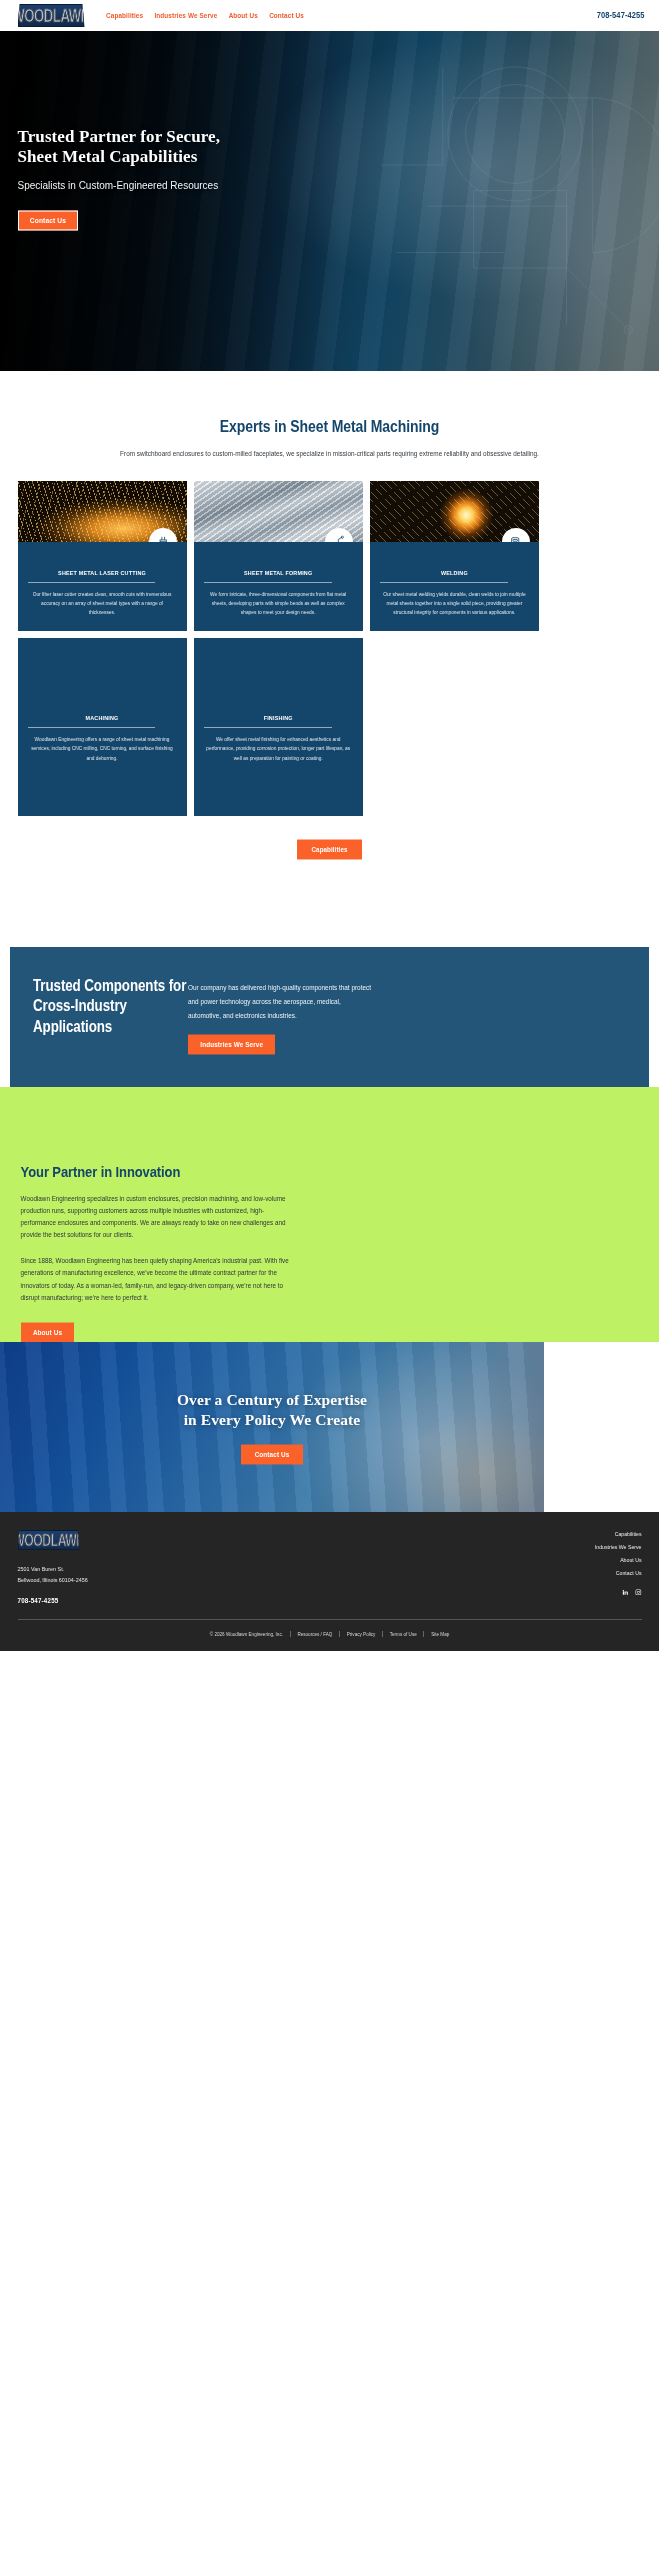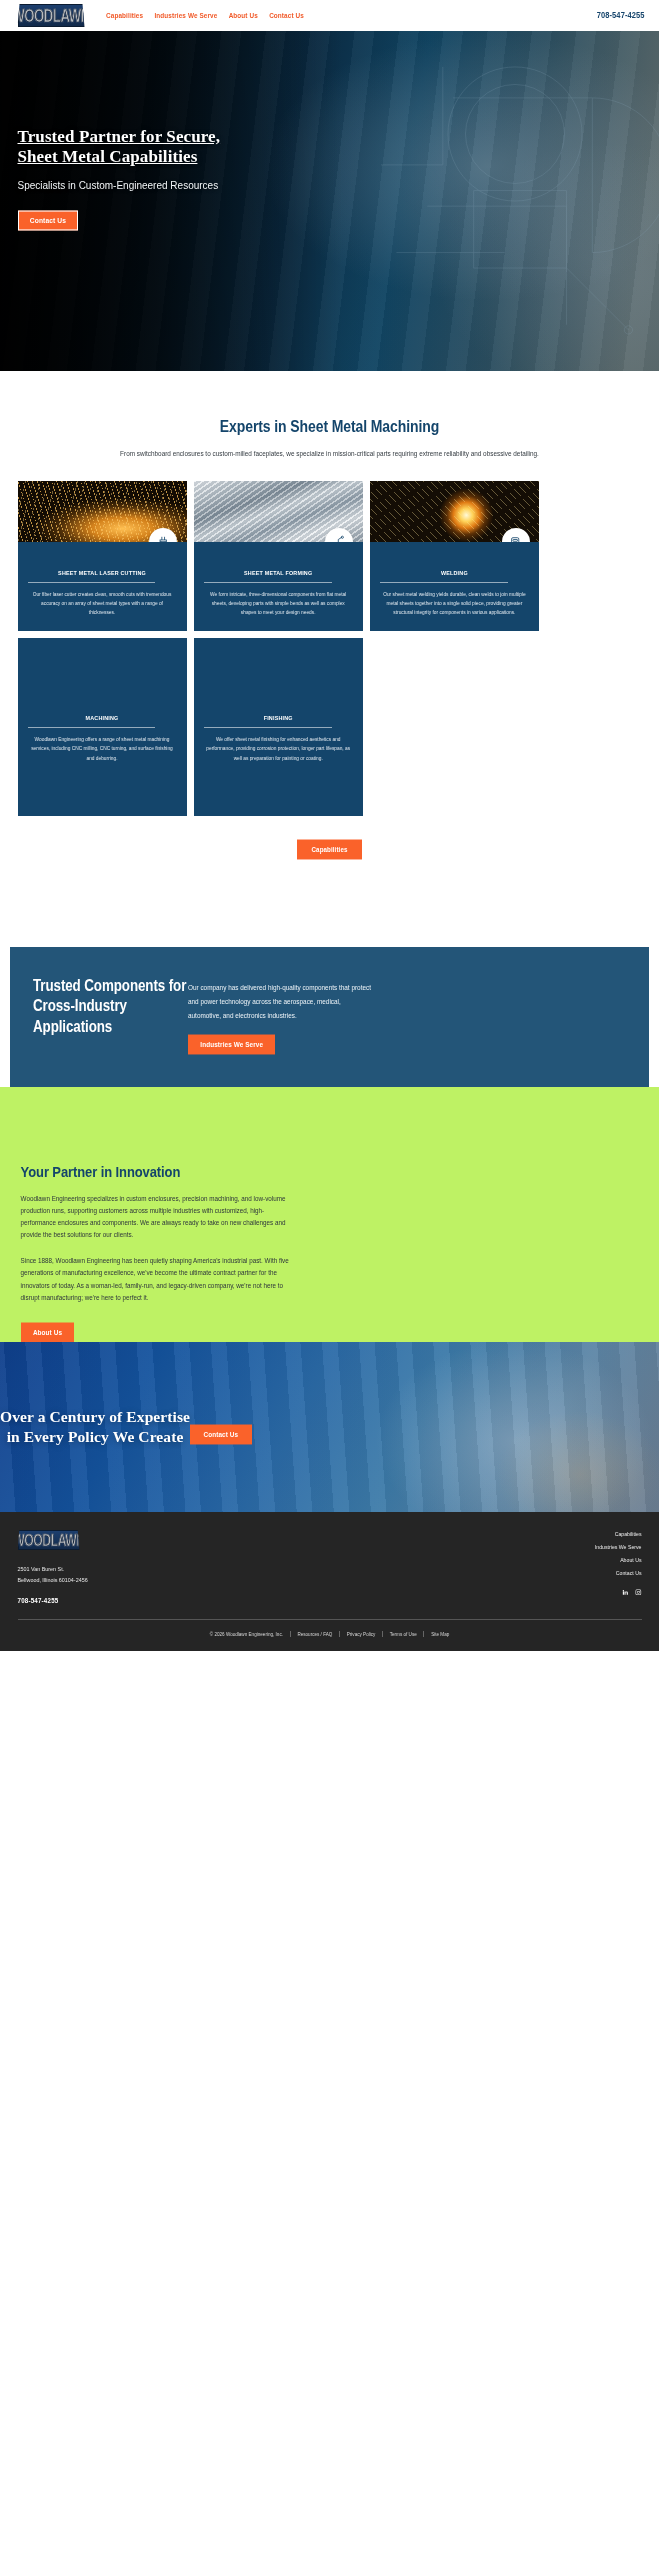--- a/index.html
+++ b/index.html
@@ -64,21 +64,20 @@
   }
   .hero-tech{
     position:absolute;right:-20.6px;top:5.2px;width:330px;height:330px;opacity:.33;
   }
   .hero-inner{position:absolute;left:17.5px;top:96px;z-index:3;}
   .hero h1{
     font-family:"Liberation Serif", serif;
     font-weight:bold;font-size:17px;line-height:1.19;color:#fff;
     letter-spacing:0.1px;max-width:289px;
     text-shadow:0 1px 5.2px rgba(0,0,0,.5);
-    text-decoration:underline;
   }
   .hero-sub{
     margin-top:11.3px;font-size:10px;line-height:1.35;color:#f2f6f8;
     font-weight:400;max-width:222px;
     text-shadow:0 0.5px 3.1px rgba(0,0,0,.5);
   }
   .btn{
     display:inline-block;background:#fa622a;color:#fff;
     font-size:6.4px;font-weight:bold;text-decoration:none;
     padding:4.6px 10.3px;border:0.5px solid #fff;letter-spacing:0.1px;
@@ -186,22 +185,22 @@
     font-size:13px;font-weight:bold;color:#14456b;transform:scaleY(1.18);
     display:inline-block;letter-spacing:-0.1px;
   }
   .innovation p{
     max-width:278px;margin-top:13.4px;font-size:6.3px;line-height:1.95;color:#2d353c;
   }
   .innovation .btn{margin-top:18.5px;padding:5.2px 11.3px;}
 
   
   .cta{
-    width:659px;height:170px;position:relative;overflow:hidden;
-    display:flex;align-items:center;
+    width:544px;height:170px;position:relative;overflow:hidden;
+    display:flex;flex-direction:column;align-items:center;justify-content:center;
     background:
       radial-gradient(ellipse 216px 155px at 78% 58%, rgba(190,205,218,.38), transparent 64%),
       radial-gradient(ellipse 134px 103px at 88% 78%, rgba(255,180,90,.22), transparent 62%),
       linear-gradient(118deg,#0f3f8c 0%,#14539e 22%,#2a6aa8 44%,#3d7ba9 62%,#5d86a6 80%,#6d7f93 100%);
   }
   .cta::before{
     content:"";position:absolute;inset:0;
     background:repeating-linear-gradient(86deg,rgba(255,255,255,.05) 0 15.5px,rgba(0,0,0,.05) 15.5px 37px);
   }
   .cta h2{

